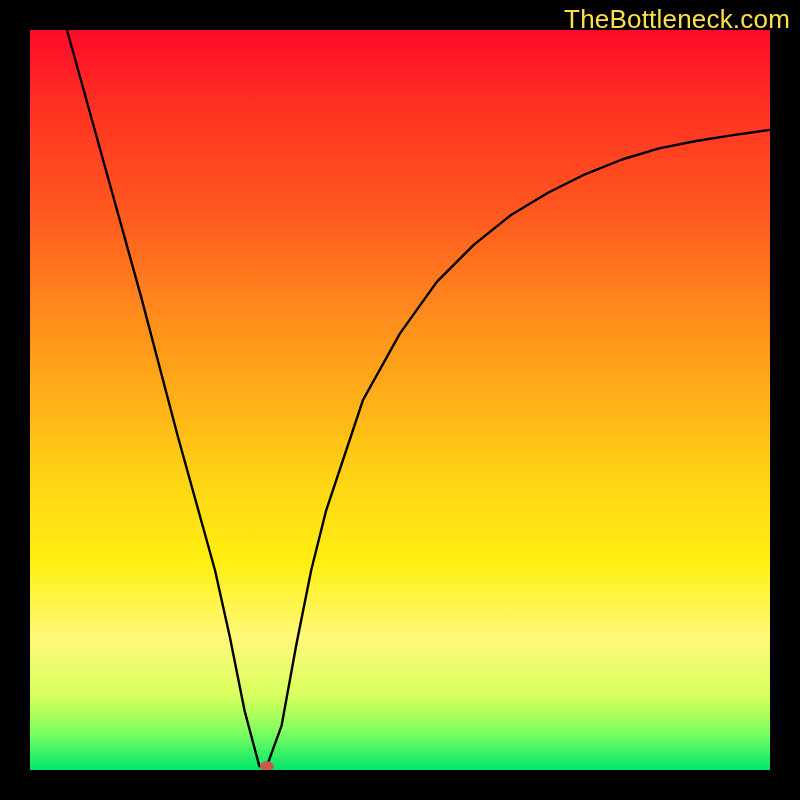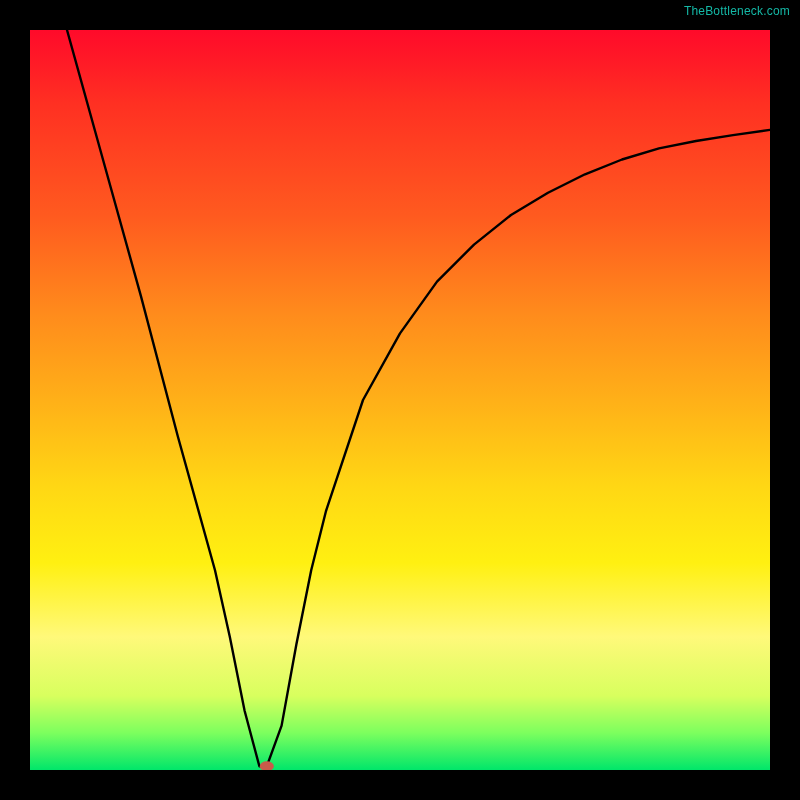--- a/index.html
+++ b/index.html
@@ -44,22 +44,22 @@
     left: 0;
     top: 0;
     width: 740px;
     height: 740px;
     pointer-events: none;
   }
   .watermark {
     position: absolute;
     top: 4px;
     right: 10px;
-    color: #14b8a6;
-    font-size: 12px;
+    color: #fde047;
+    font-size: 26px;
     letter-spacing: 0.2px;
     user-select: none;
   }
 </style>
 </head>
 <body>
 
 <div class="frame">
 
   <div class="watermark">TheBottleneck.com</div>

